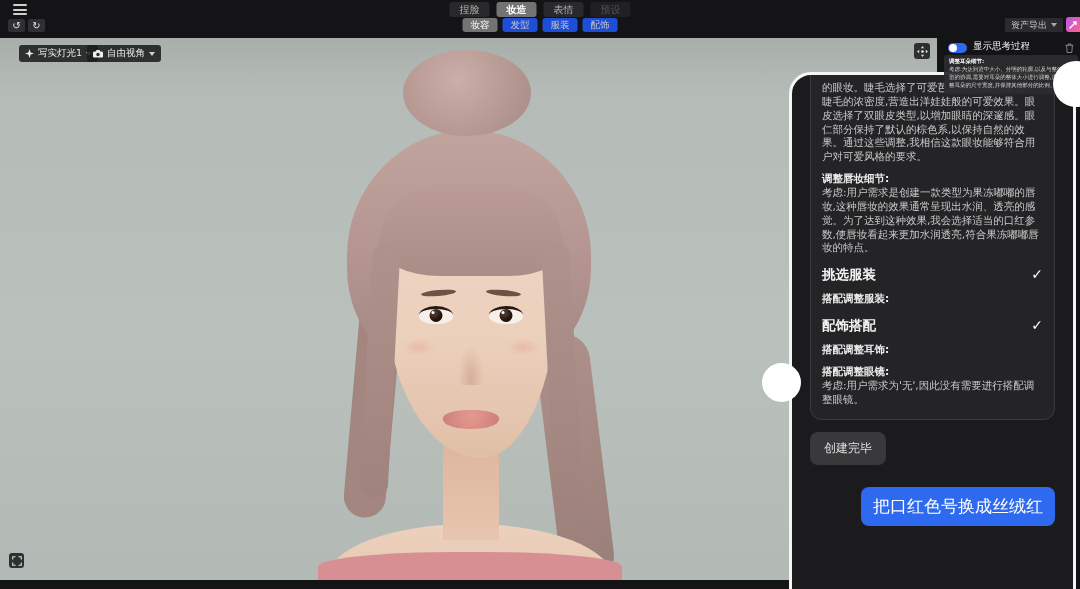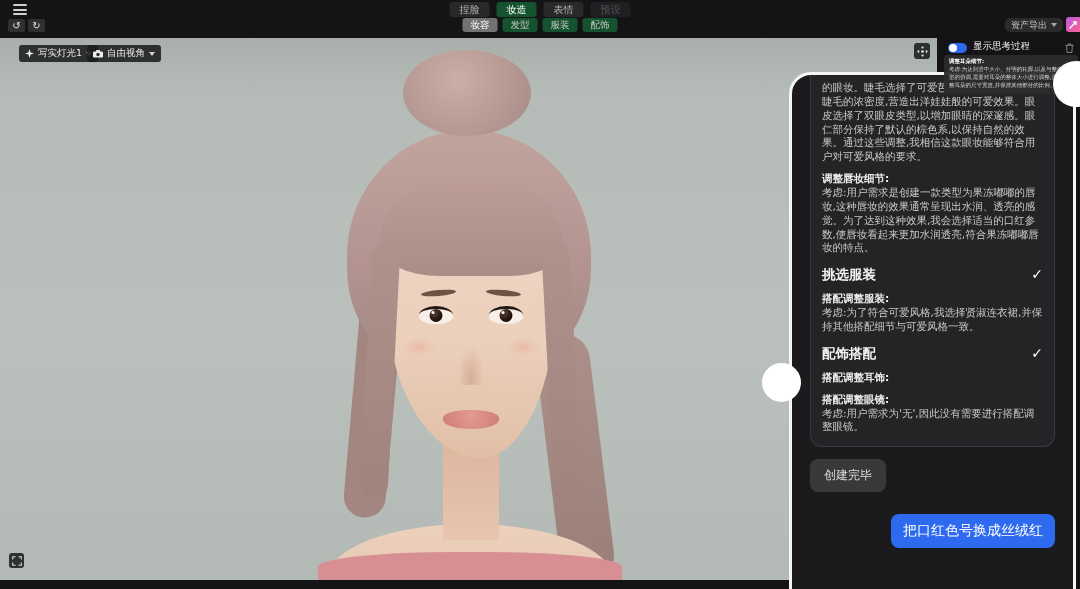--- a/index.html
+++ b/index.html
@@ -9,35 +9,35 @@
 
   
   .hamburger{position:absolute;left:13px;top:4px;width:14px;height:11px;display:flex;
              flex-direction:column;justify-content:space-between;cursor:pointer}
   .hamburger i{display:block;height:2px;background:#cfcfcf;border-radius:1px}
 
   .main-tabs{position:absolute;left:50%;top:2px;transform:translateX(-50%);
              display:flex;gap:7px;align-items:flex-start}
   .tab{font-size:10px;line-height:13px;padding:1px 10px;border-radius:3px;
        background:#29292b;color:#b4b4b4;white-space:nowrap;cursor:pointer}
-  .tab.active{background:#14532d;color:#fff;font-weight:400}
+  .tab.active{background:#737373;color:#fff;font-weight:700}
   .tab.disabled{background:#202022;color:#525256}
 
   .history{position:absolute;left:8px;top:19px;display:flex;gap:3px}
   .hbtn{width:17px;height:13px;background:#303033;border-radius:2px;color:#e2e2e2;
         font-size:10px;line-height:13px;text-align:center;cursor:pointer}
 
   .sub-tabs{position:absolute;left:50%;top:18px;transform:translateX(-50%);
             display:flex;gap:5px;align-items:center}
   .stab{font-size:9.5px;line-height:12px;padding:1px 8px;border-radius:3px;
-        background:#14532d;color:#c6c6c6;white-space:nowrap;cursor:pointer}
+        background:#1d4ed8;color:#c6c6c6;white-space:nowrap;cursor:pointer}
   .stab.active{background:#737373;color:#fff}
 
   .export-btn{position:absolute;right:17px;top:18px;height:14px;display:flex;align-items:center;
-              gap:4px;background:#2b2b2e;border-radius:5px;padding:0 6px;color:#c9c9c9;
+              gap:4px;background:#2b2b2e;border-radius:0;padding:0 6px;color:#c9c9c9;
               font-size:9px;cursor:pointer}
   .caret{width:0;height:0;border-left:3px solid transparent;border-right:3px solid transparent;
          border-top:4px solid #a8a8a8}
   .brand-icon{position:absolute;right:0px;top:17px;width:14px;height:15px;border-radius:3px 0 0 3px;
               background:linear-gradient(135deg,#b85ae8,#ff5f8f);display:grid;place-items:center}
 
   
   .viewport{position:absolute;left:0;top:38px;width:937px;height:542px;overflow:hidden;
             background:linear-gradient(180deg,#a8afab 0%,#b5bcb7 10%,#bac1bc 55%,#b3bab5 100%);}
   .chip{position:absolute;top:7px;height:17px;background:rgba(28,28,30,.88);border-radius:3px;
@@ -93,21 +93,21 @@
   .tk-p{font-size:10.5px;line-height:1.32;color:#c9c9c9}
   .tk-h{font-size:10.5px;line-height:1.32;font-weight:700;color:#ededed;margin-top:8px}
   .tk-step{display:flex;justify-content:space-between;align-items:flex-start;font-size:13.5px;
            font-weight:700;color:#f2f2f2;margin:11px 0 5px}
   .tk-check{font-size:14px;color:#fff;font-weight:400}
 
   .msgs{padding:12px 5px 0}
   .bubble-assist{display:inline-block;background:#39393b;color:#dedede;font-size:12px;
                  padding:8px 14px;border-radius:8px}
   .bubble-user{display:block;width:fit-content;margin:22px 0 0 auto;background:#2e6af0;color:#fff;
-               font-size:14px;padding:8px 12px;border-radius:8px}
+               font-size:17px;padding:8px 12px;border-radius:8px}
   @keyframes rot{to{transform:rotate(360deg)}}
 
   .handle{position:absolute;background:#fff;border-radius:50%;z-index:50;cursor:grab}
   .handle.left{left:762px;top:363px;width:39px;height:39px}
   .handle.right{left:1053px;top:61px;width:46px;height:46px}
 </style>
 </head>
 <body>
 
 <div id="screen">
@@ -226,21 +226,20 @@
   <div class="drawer">
     <div class="think-box">
         <div class="tk-p">的眼妆。睫毛选择了可爱芭比类型,以增加上下睫毛的浓密度,营造出洋娃娃般的可爱效果。眼皮选择了双眼皮类型,以增加眼睛的深邃感。眼仁部分保持了默认的棕色系,以保持自然的效果。通过这些调整,我相信这款眼妆能够符合用户对可爱风格的要求。</div>
         <div class="tk-h">调整唇妆细节:</div>
         <div class="tk-p">考虑:用户需求是创建一款类型为果冻嘟嘟的唇妆,这种唇妆的效果通常呈现出水润、透亮的感觉。为了达到这种效果,我会选择适当的口红参数,使唇妆看起来更加水润透亮,符合果冻嘟嘟唇妆的特点。</div>
         <div class="tk-step">
           <span>挑选服装</span>
           <span class="tk-check">✓</span>
         </div>
         <div class="tk-h">搭配调整服装:</div>
-        <div class="tk-p">考虑:为了符合可爱风格,我选择贤淑连衣裙,并保持其他搭配细节与可爱风格一致。</div>
         <div class="tk-step">
           <span>配饰搭配</span>
           <span class="tk-check">✓</span>
         </div>
         <div class="tk-h">搭配调整耳饰:</div>
         <div class="tk-h">搭配调整眼镜:</div>
         <div class="tk-p">考虑:用户需求为'无',因此没有需要进行搭配调整眼镜。</div>
       </div>
     <div class="msgs">
       <div class="bubble-assist">创建完毕</div>

